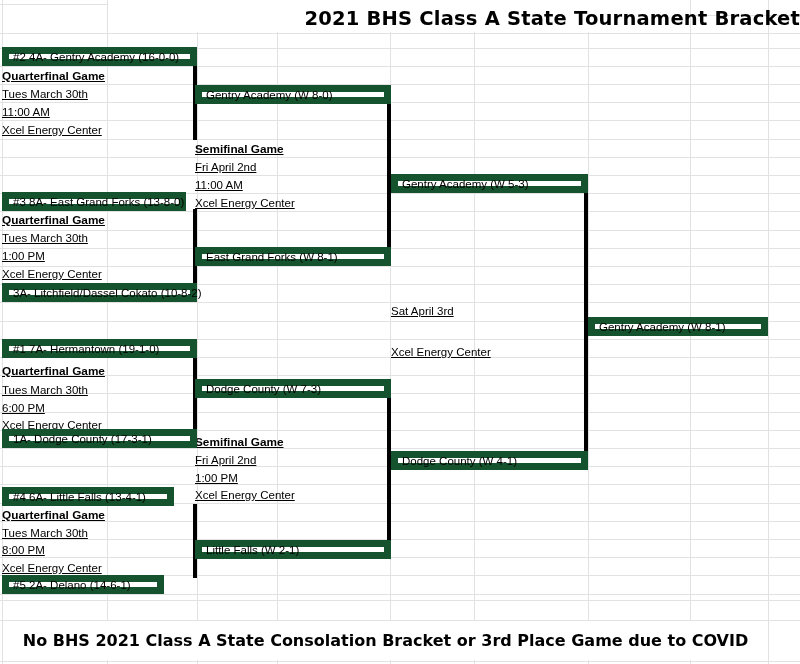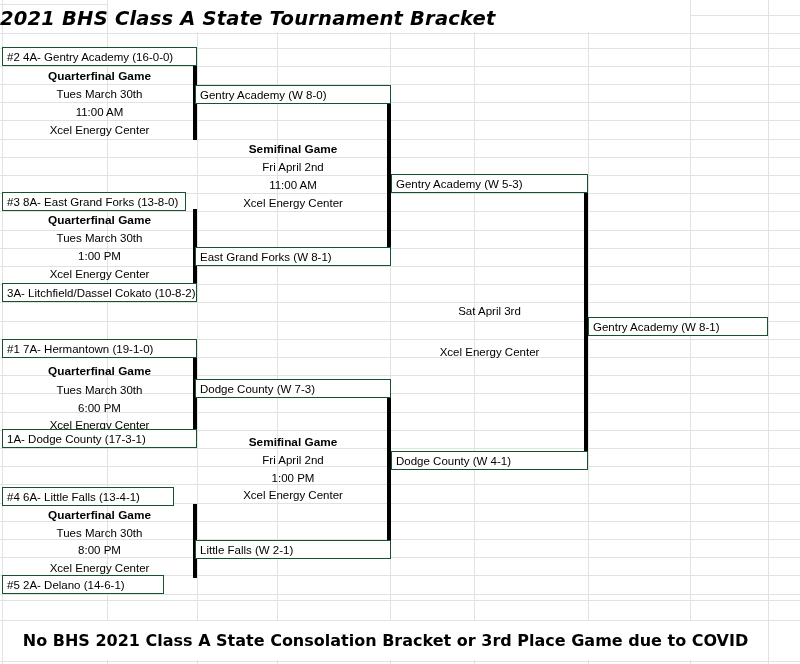--- a/index.html
+++ b/index.html
@@ -5,32 +5,32 @@
   html,body{margin:0;padding:0;background:#fff;}
   .sheet{
     position:relative;width:800px;height:664px;background:#ffffff;overflow:hidden;
     font-family:"Liberation Sans",sans-serif;color:#000;
   }
   #grid{position:absolute;left:0;top:0;width:800px;height:664px;z-index:0;}
   #grid div{position:absolute;background:#e2e2e2;}
   .mask{position:absolute;background:#ffffff;z-index:1;}
   .tbox,.wbox{
     position:absolute;box-sizing:border-box;height:19px;background:#ffffff;
-    border:1px solid #14532d;display:flex;align-items:center;padding-left:4px;
+    border:7px solid #14532d;display:flex;align-items:center;padding-left:4px;
     font-size:11.5px;white-space:nowrap;z-index:3;overflow:visible;
   }
   .conn{position:absolute;width:4px;background:#000;z-index:2;}
   .iline{
-    position:absolute;height:18px;line-height:18px;text-align:center;
-    font-size:11.5px;white-space:nowrap;z-index:2;
+    position:absolute;height:18px;line-height:18px;
+    font-size:11.5px;white-space:nowrap;z-index:2;text-decoration:underline;
   }
   .iline.b{font-weight:bold;font-size:11.8px;}
   .comic{font-family:"DejaVu Sans",sans-serif;font-weight:bold;}
   .big-title{
-    position:absolute;z-index:2;text-align:left;font-size:19.5px;letter-spacing:0.2px;font-style:italic;
+    position:absolute;z-index:2;text-align:right;font-size:19.5px;letter-spacing:0.2px;
   }
   .footer-band{
     position:absolute;z-index:2;background:#ffffff;text-align:center;font-size:16px;
   }
   .champ-label{
     position:absolute;z-index:3;background:#ffffff;text-align:center;font-size:13px;
   }
 </style>
 </head>
 <body>

